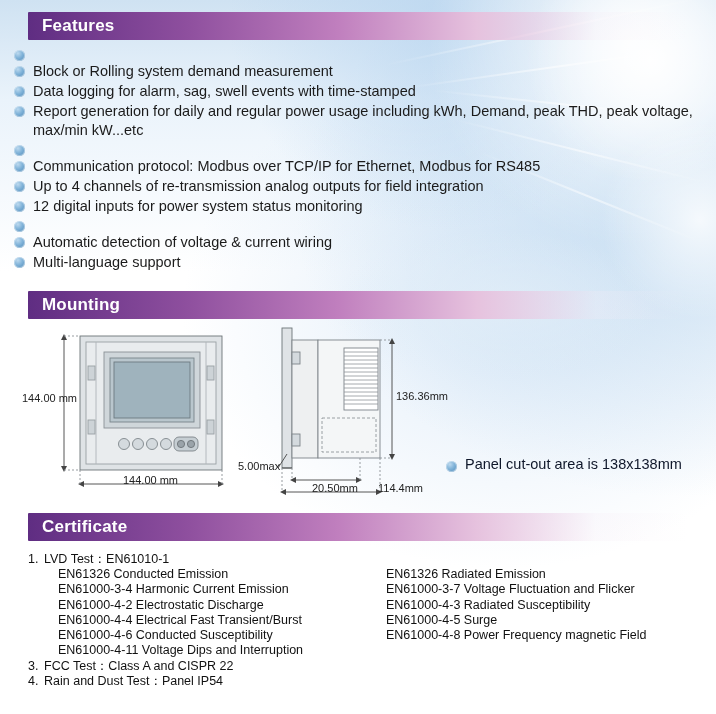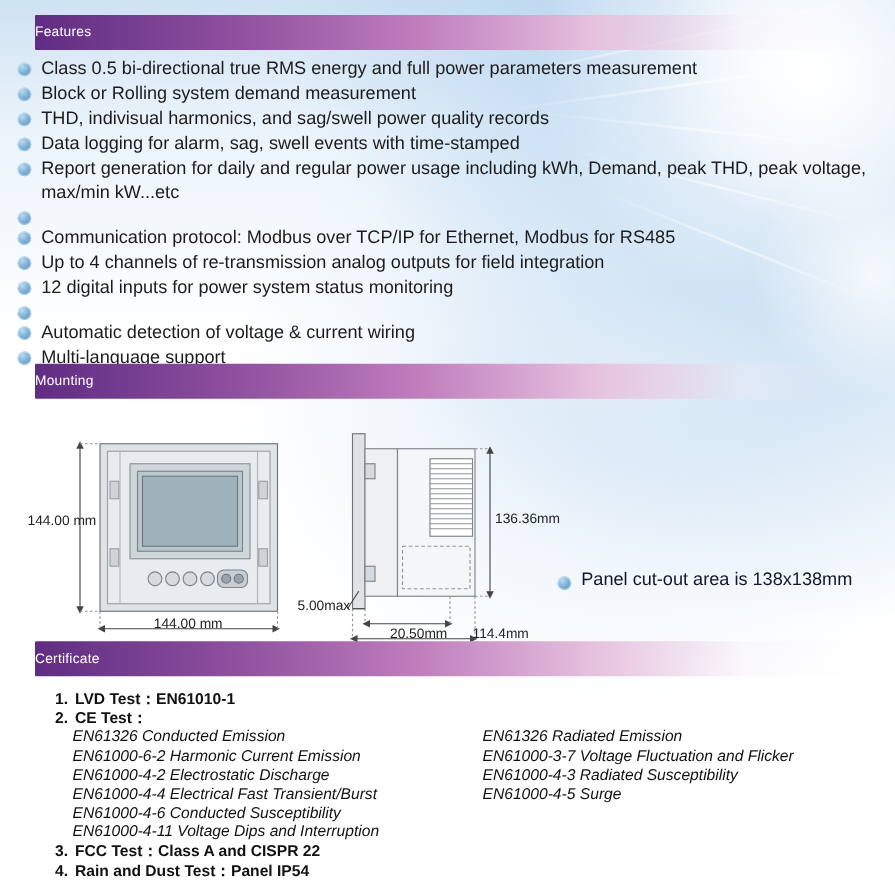--- a/index.html
+++ b/index.html
@@ -56,22 +56,23 @@
   .sec-head {
     position: absolute;
     height: 28px;
     background: linear-gradient(90deg, #5f2d82 0%, #8e4f9e 24%, #c07fbe 47%, #e6c2de 68%, rgba(245,235,245,0.25) 86%, rgba(255,255,255,0) 100%);
     display: flex;
     align-items: center;
     border-radius: 1px;
   }
   .sec-head .title {
     color: #ffffff;
-    font-size: 11px;
-    font-weight: normal;
+    font-size: 17px;
+    font-weight: bold;
+    padding-left: 14px;
     letter-spacing: .2px;
   }
 
   
   .features {
     position: absolute;
     left: 14px;
     top: 46px;
     width: 690px;
   }
@@ -94,21 +95,21 @@
     font-size: 14.5px;
     color: #1b1b1b;
     line-height: 19px;
     max-width: 660px;
   }
 
   
   .mount-area {
     position: absolute;
     left: 0;
-    top: 341px;
+    top: 322px;
     width: 716px;
     height: 180px;
   }
   .dim-label {
     position: absolute;
     font-size: 11px;
     color: #222;
     white-space: nowrap;
   }
   .cut-note {
@@ -125,21 +126,21 @@
   
   .cert {
     position: absolute;
     left: 28px;
     top: 552px;
     width: 680px;
     font-size: 12.5px;
     color: #111;
     line-height: 15.2px;
   }
-  .cert .item { margin-left: 16px; font-weight: bold; }
+  .cert .item { margin-left: 0; }
   .cert .num { display: inline-block; width: 16px; }
   .cert-cols {
     position: relative;
     margin-left: 0;
   }
   .cert-col-left {
     position: absolute;
     left: 30px;
     top: 0;
     width: 340px;
@@ -166,29 +167,24 @@
 
 <div class="page">
 
   <div class="sec-head" style="left:28px; top:12px; width:660px;">
     <span class="title">Features</span>
   </div>
 
   <div class="features">
     <div class="feat-row">
       <span class="bullet"></span>
-      <span class="feat-text">Class 0.5 bi-directional true RMS energy and full power parameters measurement</span>
     </div>
     <div class="feat-row">
       <span class="bullet"></span>
       <span class="feat-text">Block or Rolling system demand measurement</span>
-    </div>
-    <div class="feat-row">
-      <span class="bullet"></span>
-      <span class="feat-text">THD, indivisual harmonics, and sag/swell power quality records</span>
     </div>
     <div class="feat-row">
       <span class="bullet"></span>
       <span class="feat-text">Data logging for alarm, sag, swell events with time-stamped</span>
     </div>
     <div class="feat-row">
       <span class="bullet"></span>
       <span class="feat-text">Report generation for daily and regular power usage including kWh, Demand, peak THD, peak voltage, max/min kW...etc</span>
     </div>
     <div class="feat-row">
@@ -328,38 +324,36 @@
   </div>
 
   <div class="sec-head" style="left:28px; top:513px; width:660px;">
     <span class="title">Certificate</span>
   </div>
 
   <div class="cert">
     <div class="item">
       <span class="num">1.</span><span>LVD Test：EN61010-1</span>
     </div>
-    <div class="item">
-      <span class="num">2.</span><span>CE Test：</span>
-    </div>
-
-    <div class="cert-cols" style="height:92px;font-style:italic;">
+
+    <div class="cert-cols" style="height:92px;">
       <div class="cert-col-left">
         <div>EN61326 Conducted Emission</div>
-        <div>EN61000-6-2 Harmonic Current Emission</div>
+        <div>EN61000-3-4 Harmonic Current Emission</div>
         <div>EN61000-4-2 Electrostatic Discharge</div>
         <div>EN61000-4-4 Electrical Fast Transient/Burst</div>
         <div>EN61000-4-6 Conducted Susceptibility</div>
         <div>EN61000-4-11 Voltage Dips and Interruption</div>
       </div>
       <div class="cert-col-right">
         <div>EN61326 Radiated Emission</div>
         <div>EN61000-3-7 Voltage Fluctuation and Flicker</div>
         <div>EN61000-4-3 Radiated Susceptibility</div>
         <div>EN61000-4-5 Surge</div>
+        <div>EN61000-4-8 Power Frequency magnetic Field</div>
       </div>
     </div>
 
     <div class="item">
       <span class="num">3.</span><span>FCC Test：Class A and CISPR 22</span>
     </div>
     <div class="item">
       <span class="num">4.</span><span>Rain and Dust Test：Panel IP54</span>
     </div>
   </div>

